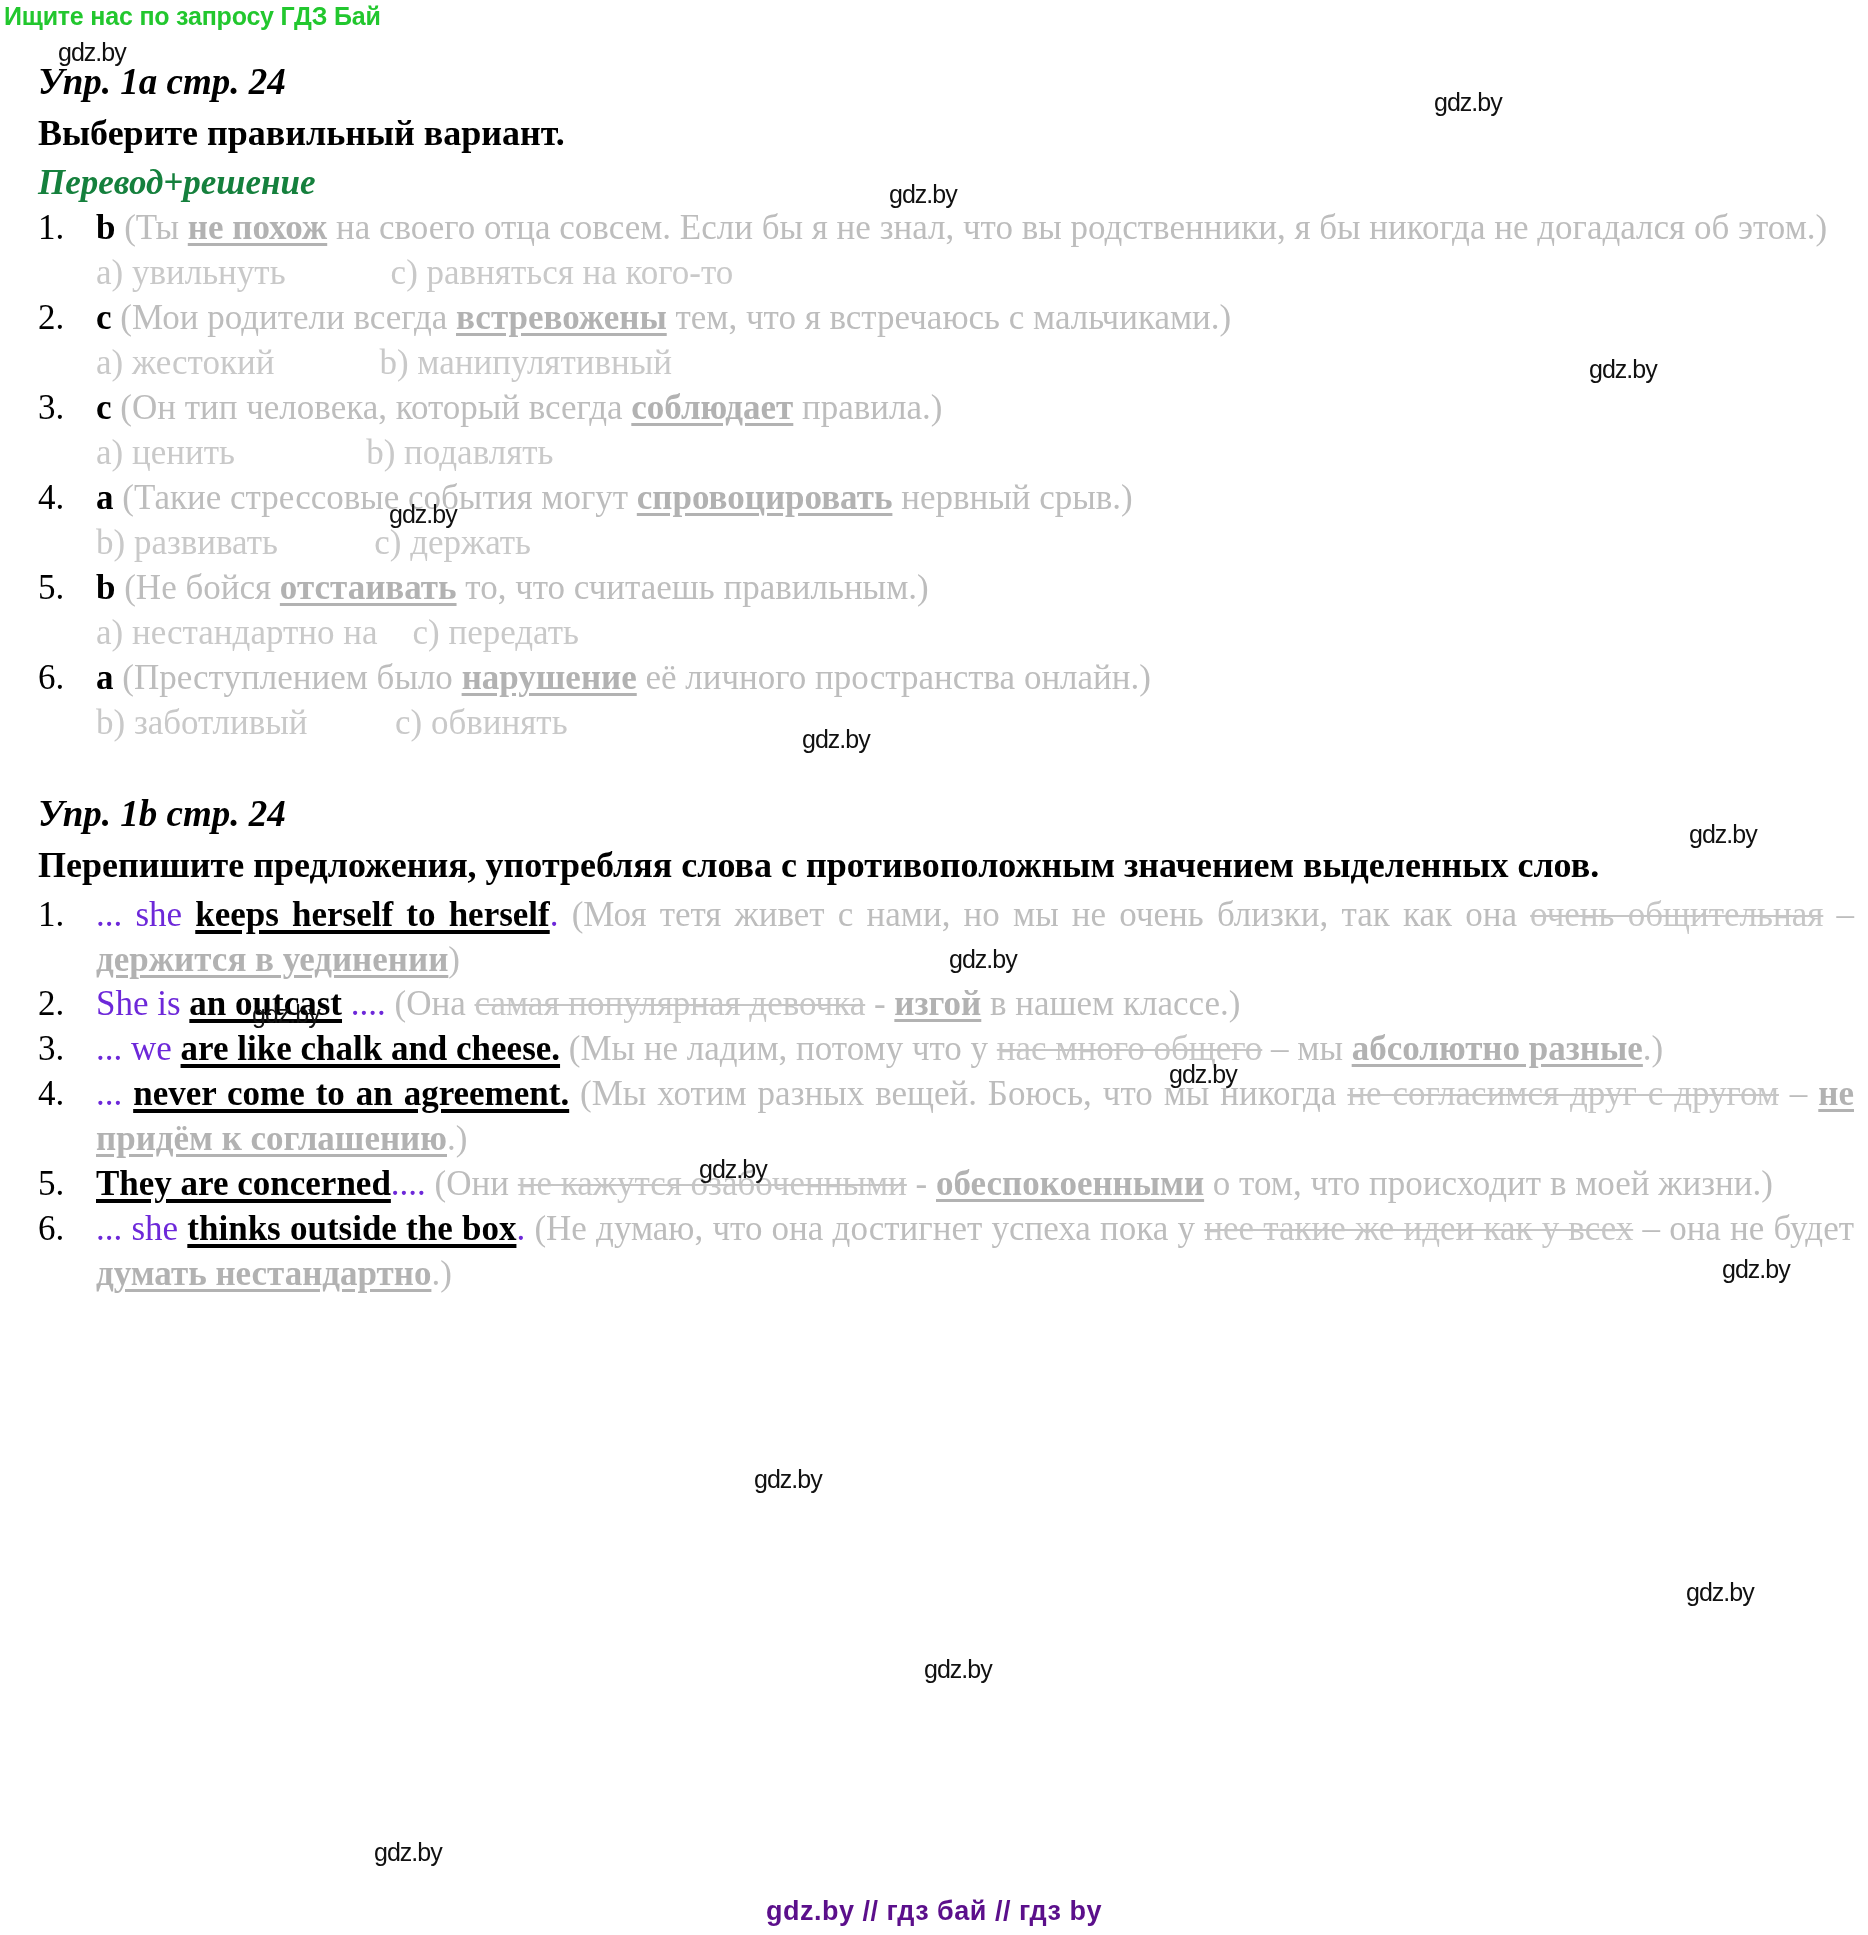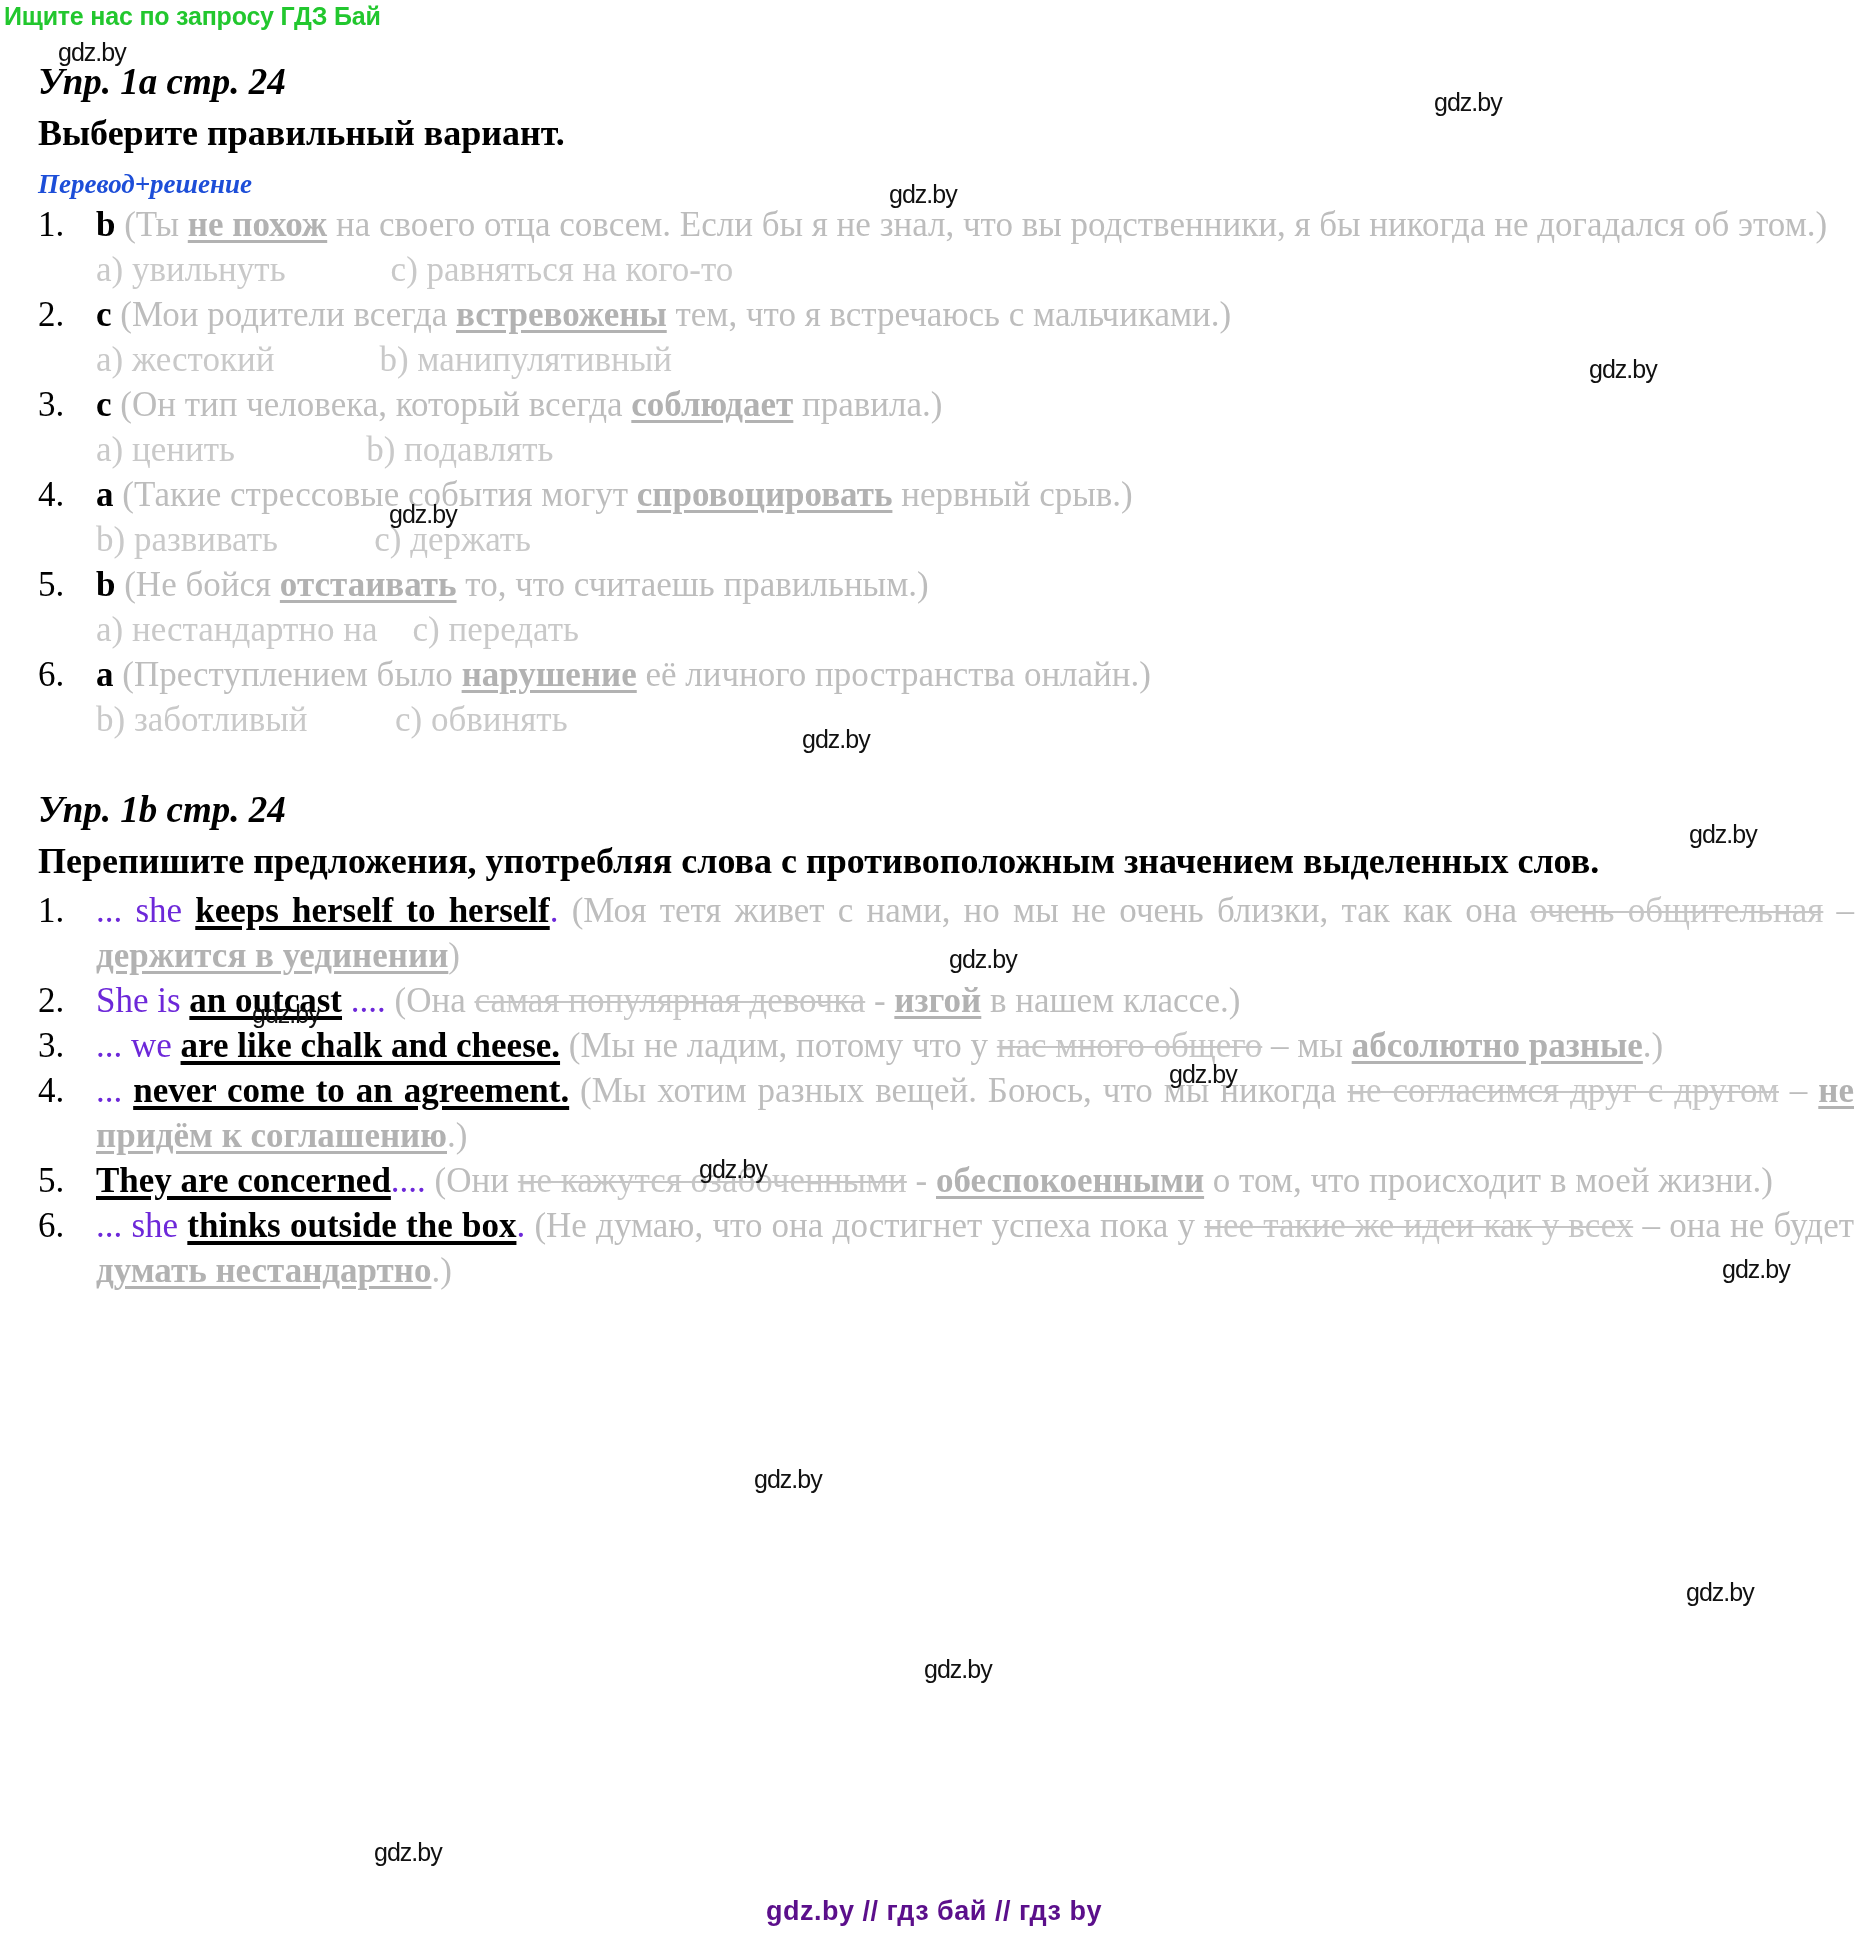--- a/index.html
+++ b/index.html
@@ -74,23 +74,23 @@
     font-weight: bold;
     font-size: 36px;
     color: #000;
     margin: 0 0 4px 0;
     line-height: 1.30;
     text-align: justify;
   }
   .ex-sub {
     font-weight: bold;
     font-style: italic;
-    font-size: 27px;
-    color: #1d4ed8;
-    margin: 12px 0 2px 0;
+    font-size: 35px;
+    color: #15803d;
+    margin: 6px 0 2px 0;
     line-height: 1.2;
   }
 
   ol.items {
     list-style: none;
     margin: 0;
     padding: 0;
   }
   ol.items > li {
     position: relative;

